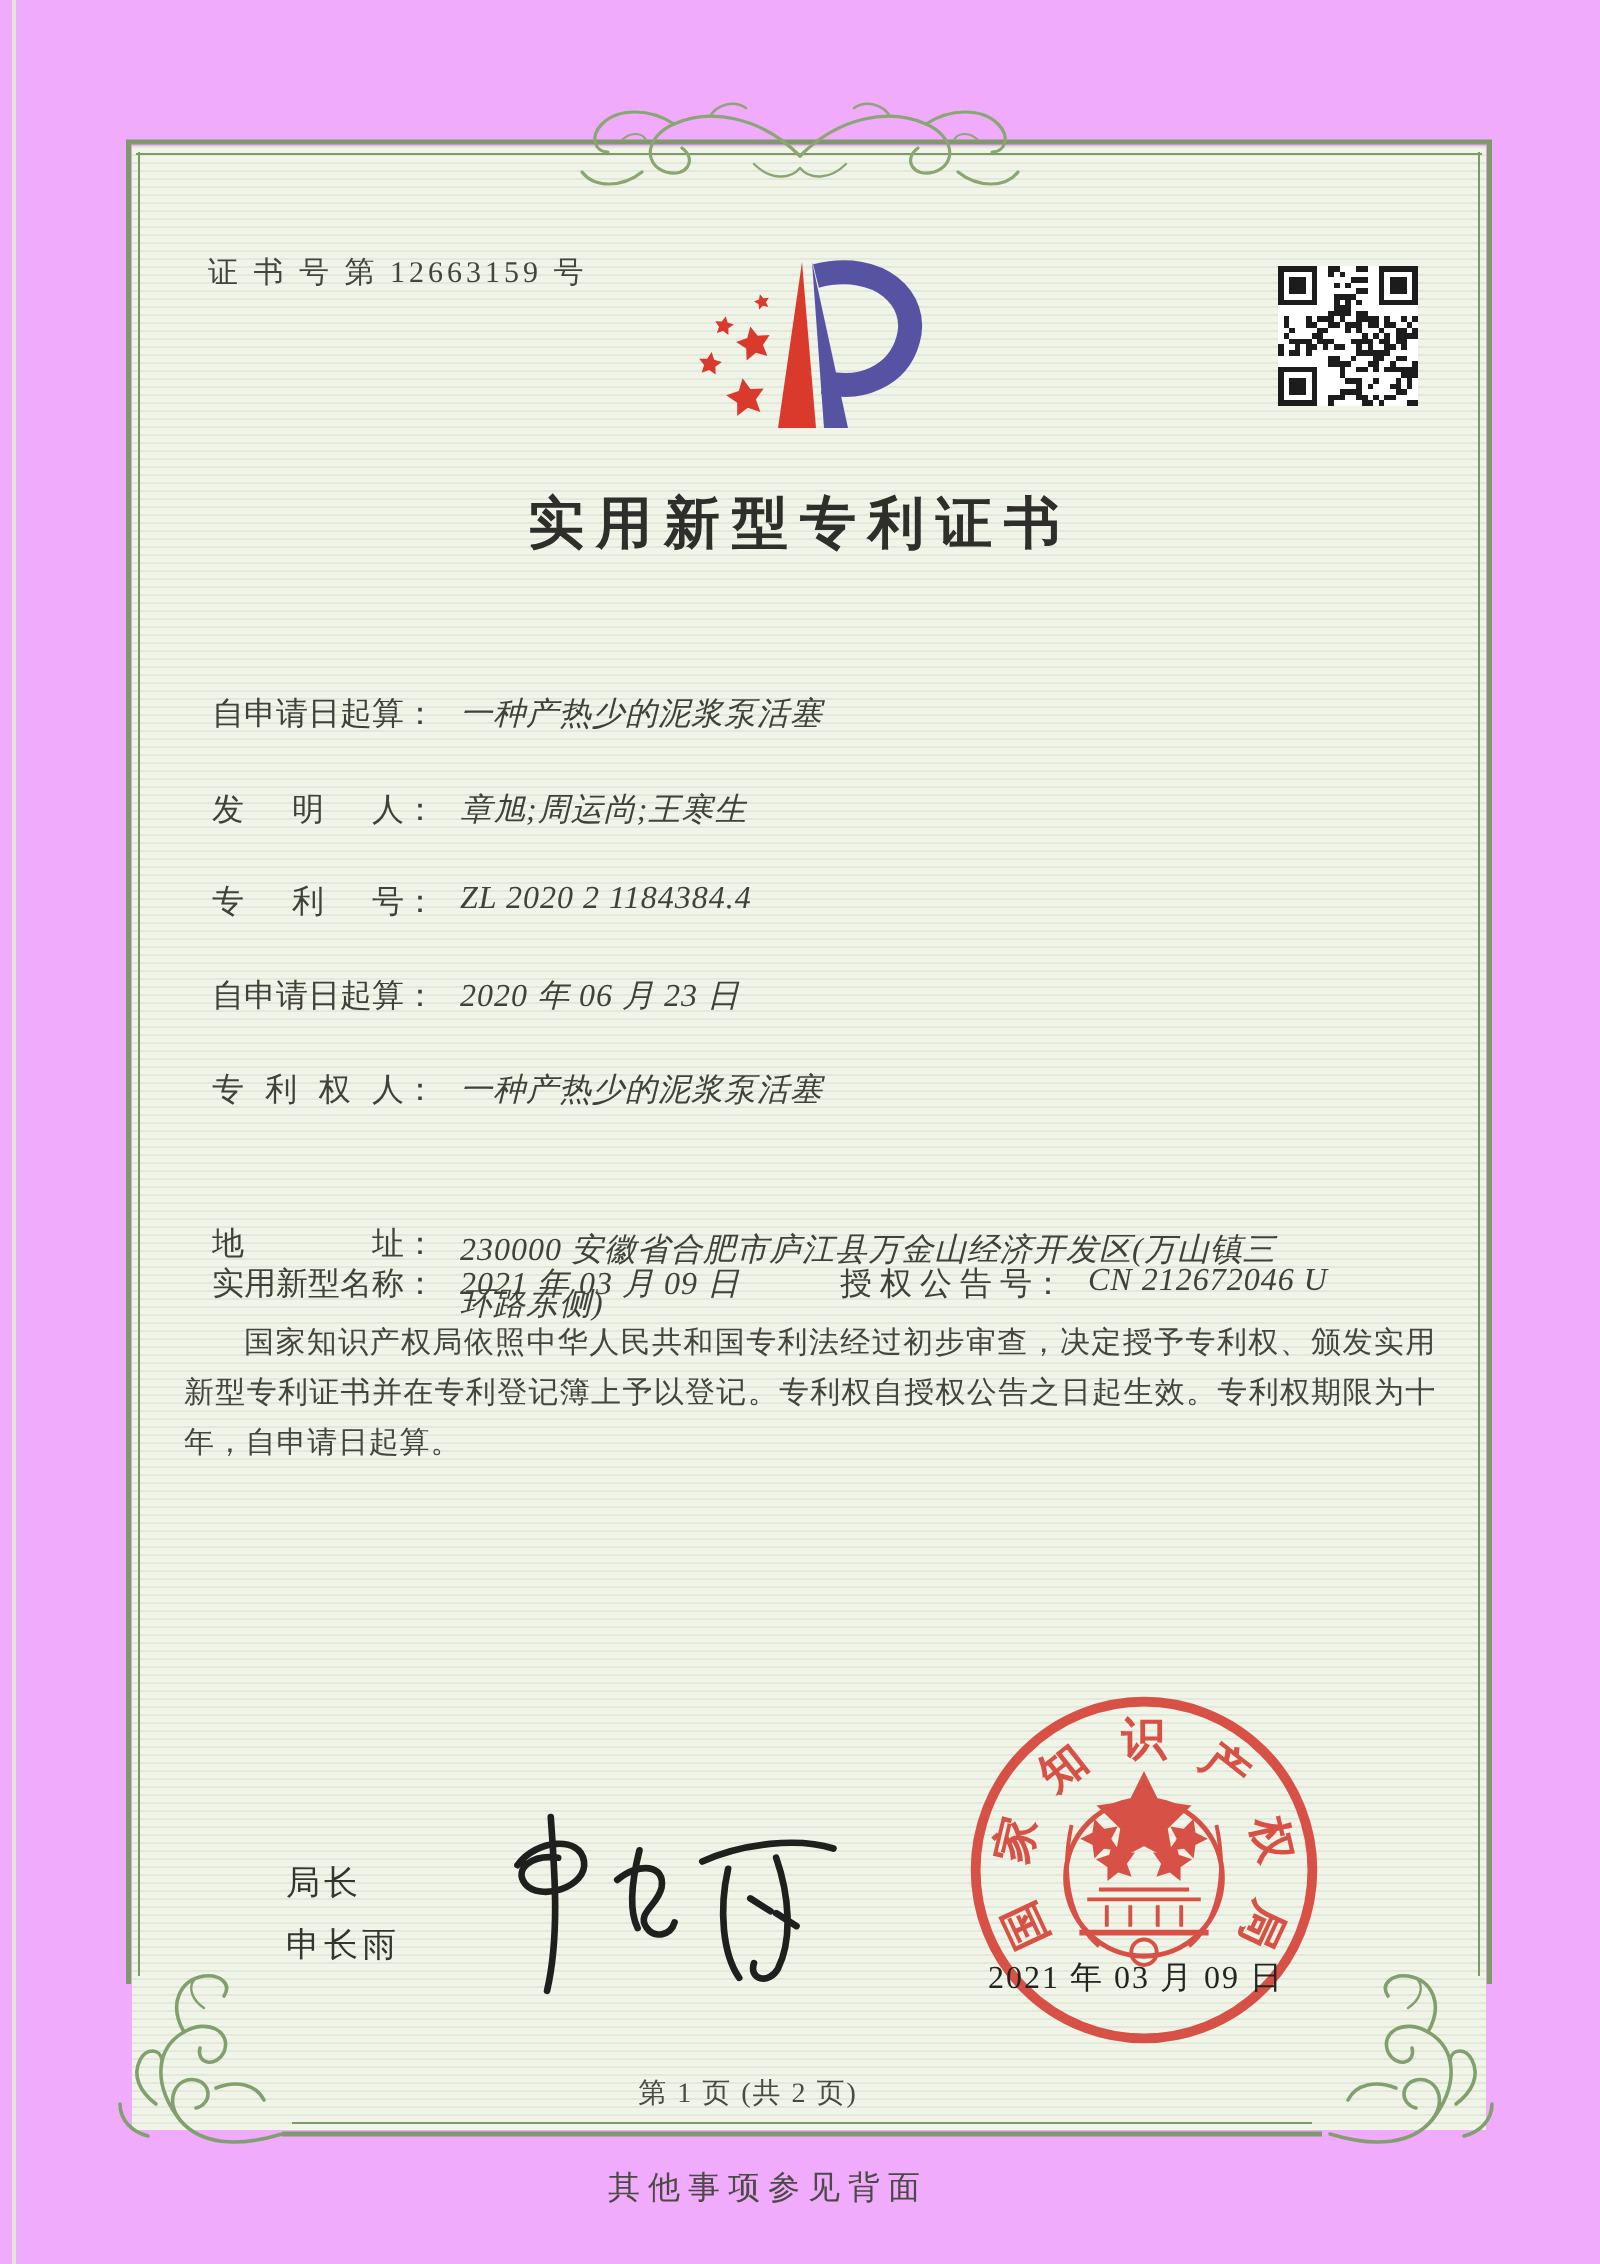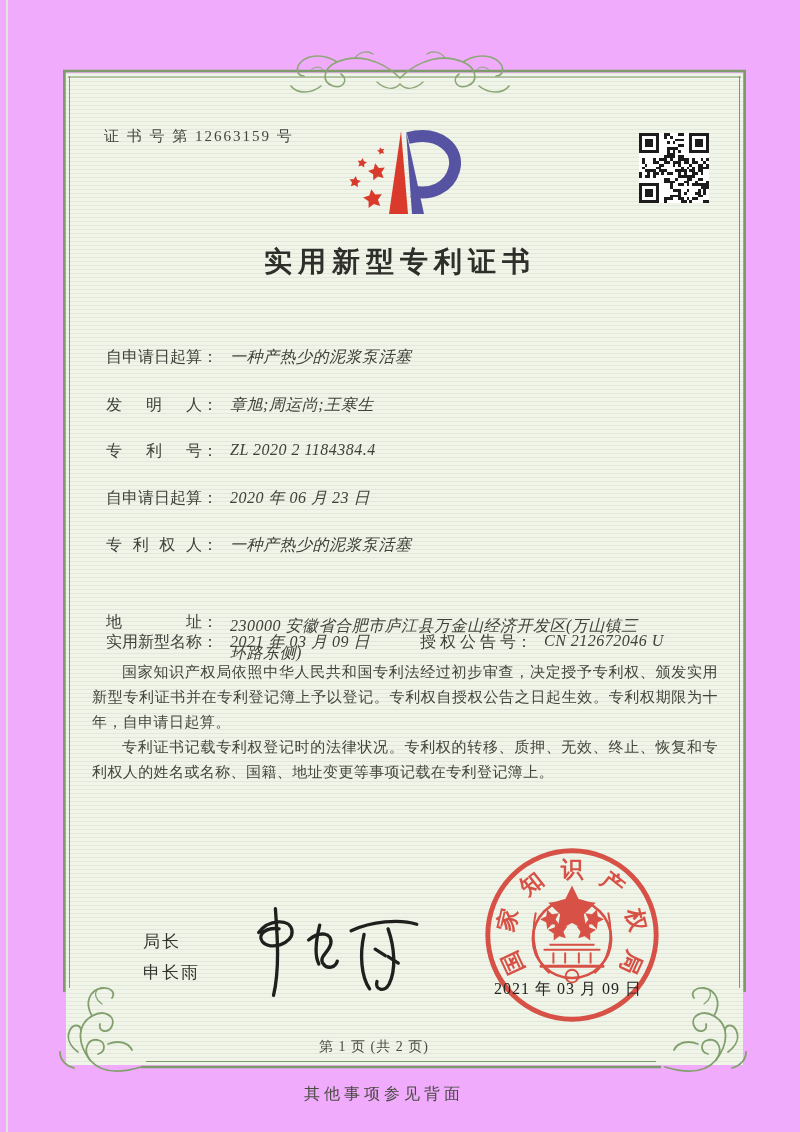--- a/index.html
+++ b/index.html
@@ -339,21 +339,20 @@
     <div class="row r6">
       <span class="lbl">实用新型名称</span><span class="colon">：</span><span class="val">2021 年 03 月 09 日</span>
       <span class="pair2">
         <span class="lbl">授权公告号</span><span class="colon">：</span><span class="val">CN 212672046 U</span>
       </span>
     </div>
   </div>
 
   <div class="body-text">
     <p>国家知识产权局依照中华人民共和国专利法经过初步审查，决定授予专利权、颁发实用新型专利证书并在专利登记簿上予以登记。专利权自授权公告之日起生效。专利权期限为十年，自申请日起算。</p>
-    <p>专利证书记载专利权登记时的法律状况。专利权的转移、质押、无效、终止、恢复和专利权人的姓名或名称、国籍、地址变更等事项记载在专利登记簿上。</p>
   </div>
 
   <div class="signer">
     <div>局长</div>
     <div>申长雨</div>
   </div>
 
   <svg class="signature-svg" viewBox="0 0 200 105">
     <g stroke="#1f1f1d" stroke-width="3.6" fill="none" stroke-linecap="round" stroke-linejoin="round">
       <path d="M18,32 C28,18 52,16 54,30 C56,44 30,52 22,42 C16,34 26,26 40,28"></path>

